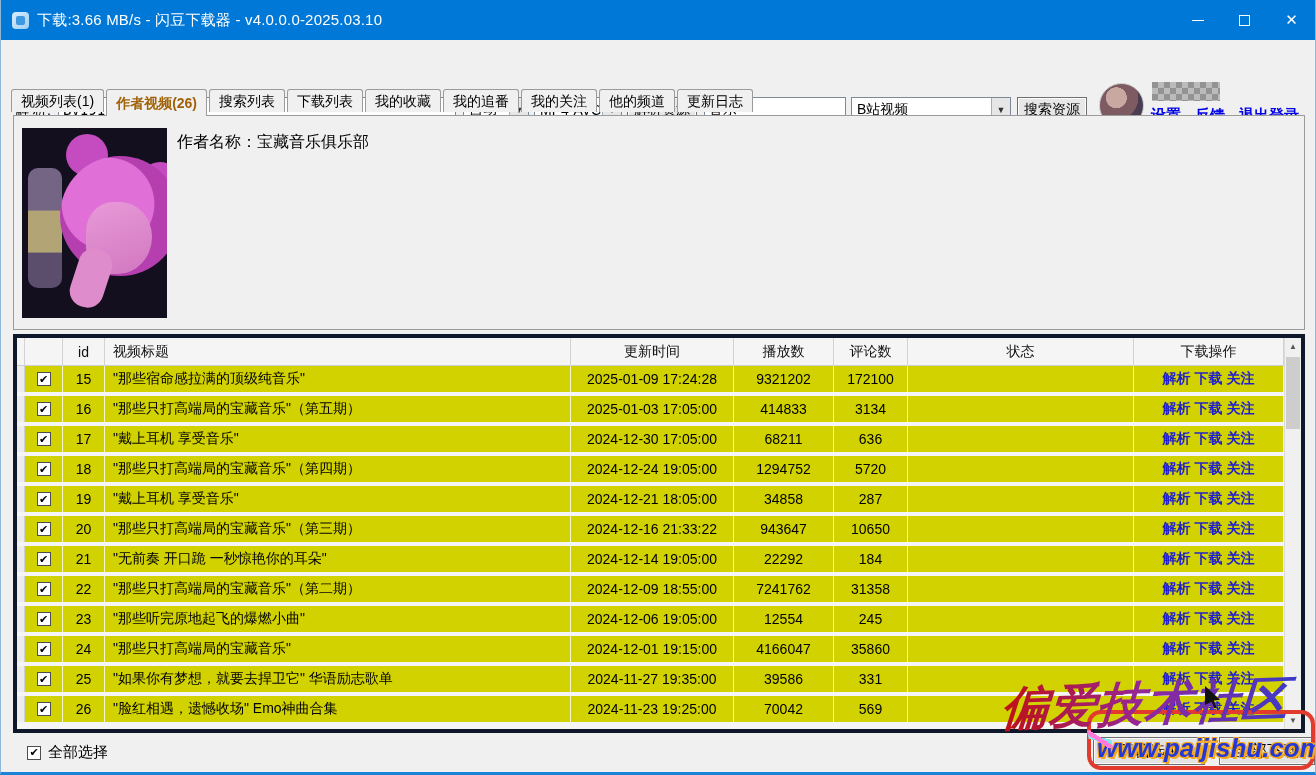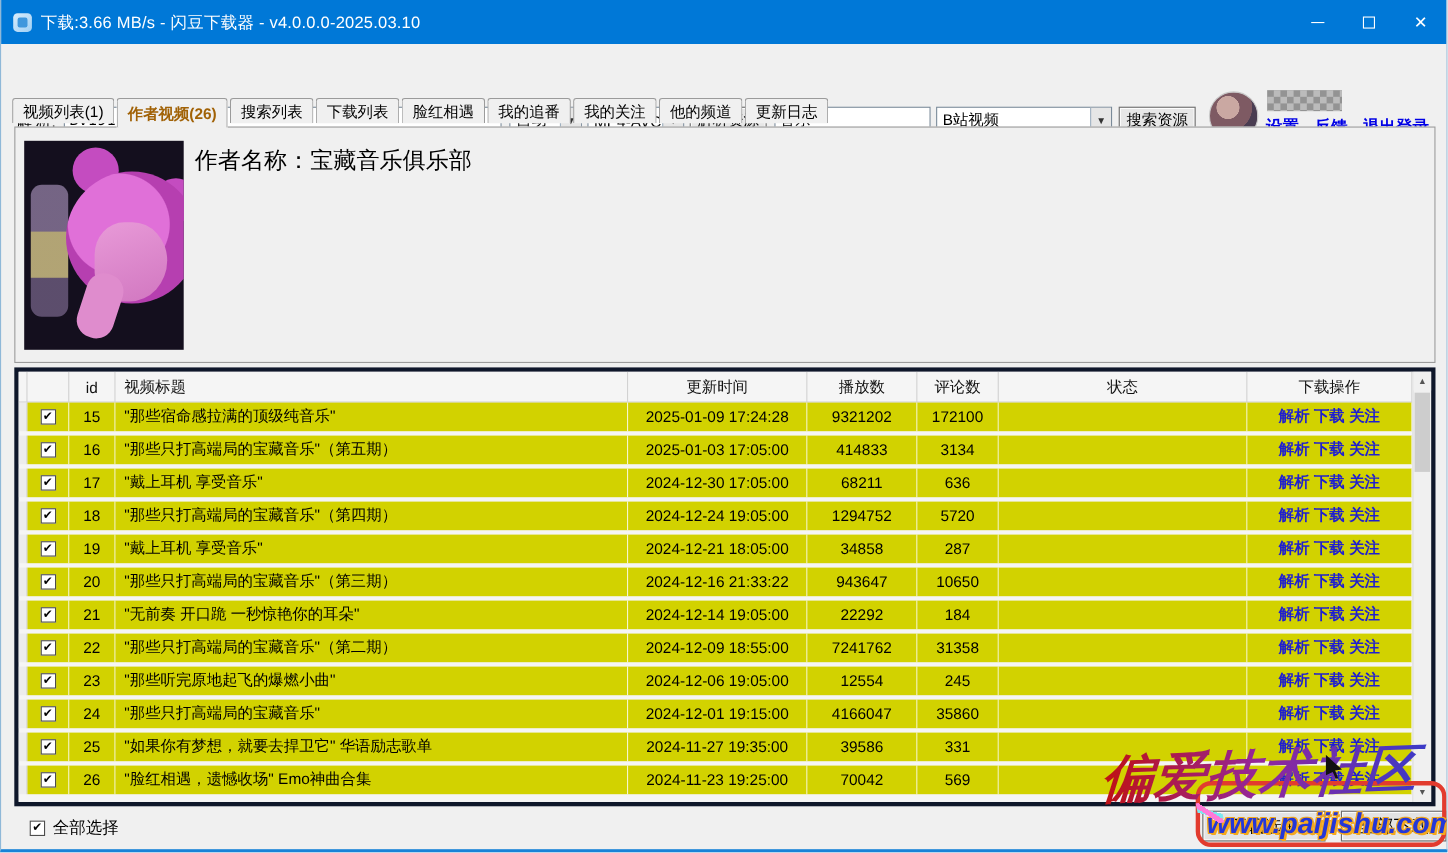--- a/index.html
+++ b/index.html
@@ -58,21 +58,21 @@
   .ap-hair  { position:absolute; left:38px; top:28px; width:120px; height:120px; border-radius:50%;
               background:radial-gradient(circle at 40% 40%, #e070d8 0 45%, #b63fb0 46% 100%); }
   .ap-bun1  { position:absolute; left:44px; top:6px; width:42px; height:42px; border-radius:50%; background:#c44cc0; }
   .ap-bun2  { position:absolute; left:118px; top:34px; width:40px; height:40px; border-radius:50%; background:#c44cc0; }
   .ap-face  { position:absolute; left:64px; top:74px; width:66px; height:72px; border-radius:46% 54% 58% 42%;
               background:linear-gradient(160deg,#e89ad8,#d177c0); }
   .ap-hand  { position:absolute; left:52px; top:120px; width:34px; height:60px; border-radius:16px;
               background:#df8ccd; transform:rotate(18deg); }
   .ap-side  { position:absolute; left:6px; top:40px; width:34px; height:120px; border-radius:10px;
               background:linear-gradient(180deg,#8d7a9e 0 35%, #d9c98a 36% 70%, #6e5d80 71% 100%); opacity:.8; }
-  .author-name { position:absolute; left:163px; top:16px; font-size:21px; color:#000; }
+  .author-name { position:absolute; left:163px; top:16px; font-size:16px; color:#000; }
 
   
   .table-box { position:absolute; left:12px; top:334px; width:1292px; height:399px;
                border:4px solid #0f172a; background:#fbfbfb; }
   .grid-area { position:absolute; left:0; top:0; right:17px; bottom:0; background:#f5f5f5; overflow:hidden; }
   .g-row { display:grid; grid-template-columns:8px 38px 42px 1fr 163px 100px 74px 226px 150px; }
   .thead { height:28px; background:#f5f5f5; border-bottom:1px solid #cfcfcf; }
   .thead .hcell { display:flex; align-items:center; justify-content:center; font-size:14px; color:#111;
                   border-right:1px solid #d2d2d2; height:28px; }
   .thead .hcell.left { justify-content:flex-start; padding-left:8px; }
@@ -164,21 +164,21 @@
       <a href="#">反馈</a>
       <a href="#">退出登录</a>
     </div>
   </div>
 
   <div class="tabstrip" id="tabstrip">
       <div class="tab">视频列表(1)</div>
       <div class="tab active">作者视频(26)</div>
       <div class="tab">搜索列表</div>
       <div class="tab">下载列表</div>
-      <div class="tab">脸红相遇</div>
+      <div class="tab">我的收藏</div>
       <div class="tab">我的追番</div>
       <div class="tab">我的关注</div>
       <div class="tab">他的频道</div>
       <div class="tab">更新日志</div>
     </div>
 
   <div class="author-box">
     <div class="author-pic">
       <div class="ap-side"></div>
         <div class="ap-bun1"></div>

